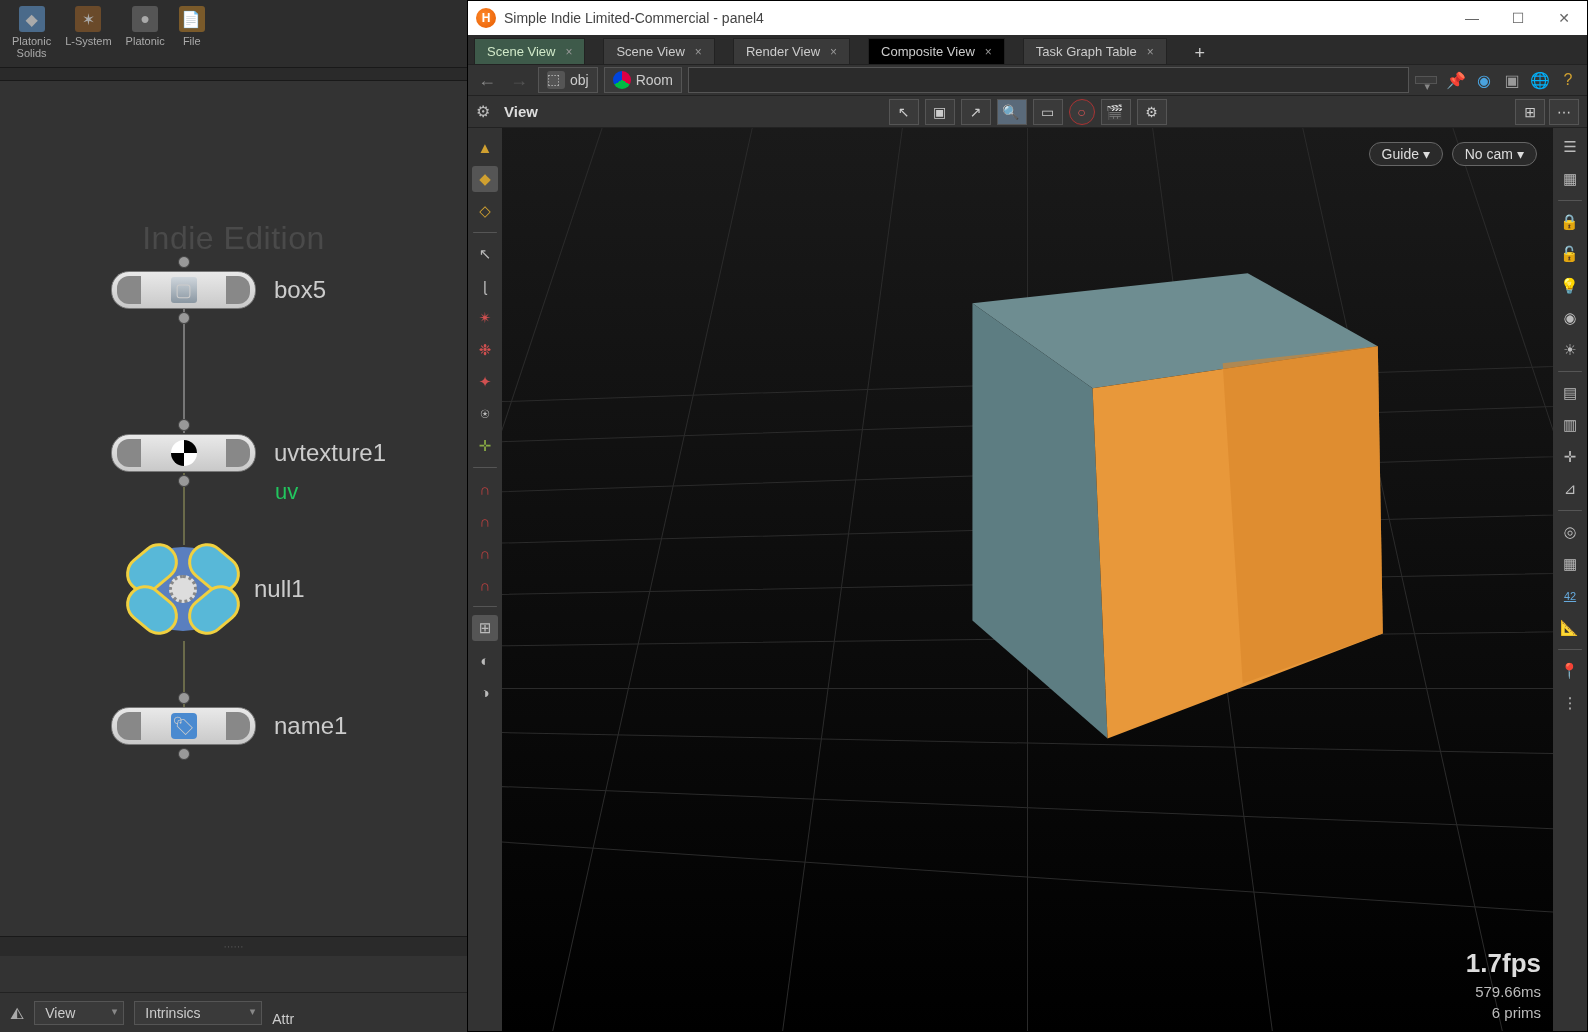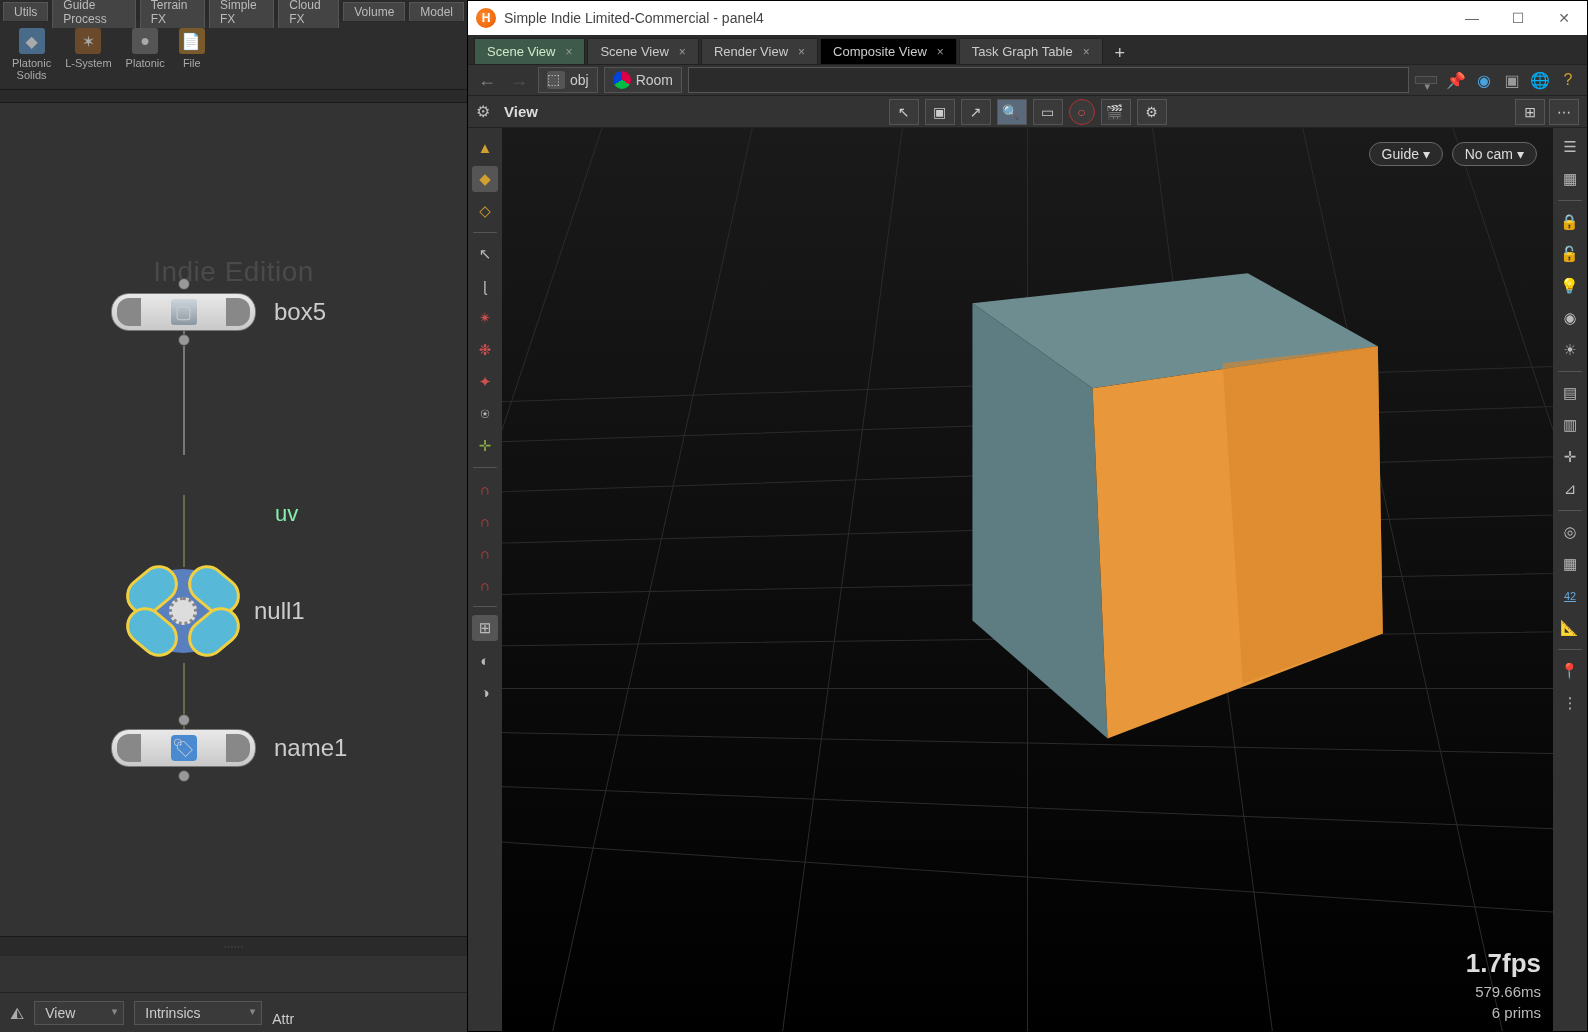--- a/index.html
+++ b/index.html
@@ -7,50 +7,50 @@
 
 
 .left-panel { position:absolute; left:0; top:0; width:467px; height:1032px; background:#333; }
 .shelf-tabs { display:flex; gap:4px; padding:0 3px; background:#2a2a2a; height:22px; align-items:center; font-size:12px;}
 .shelf-tab { background:#444; padding:2px 10px; border:1px solid #555; border-bottom:none; color:#bbb; cursor:pointer;}
 .shelf-row { display:flex; gap:14px; padding:6px 12px 8px; background:#2d2d2d; }
 .shelf-item { display:flex; flex-direction:column; align-items:center; font-size:11px; color:#aaa; gap:3px; cursor:pointer;}
 .shelf-icon { width:26px; height:26px; border-radius:3px; display:flex; align-items:center; justify-content:center; font-size:16px;}
 .left-bar { height:14px; background:#2a2a2a; border-top:1px solid #191919; border-bottom:1px solid #191919;}
 .network-canvas { position:relative; width:100%; height:830px; background:#333; overflow:hidden; }
-.wm { position:absolute; top:153px; left:0; right:0; text-align:center; font-size:28px; color:#4a4a4a; font-weight:500; letter-spacing:.5px;}
+.wm { position:absolute; top:139px; left:0; right:0; text-align:center; font-size:32px; color:#4a4a4a; font-weight:500; letter-spacing:.5px;}
 .node { position:absolute; display:flex; align-items:center; gap:18px; }
 .node-body { width:145px; height:38px; border-radius:18px; background:linear-gradient(#e9e9e9,#c9c9c9); display:flex; align-items:center; justify-content:center; border:1px solid #777; position:relative;}
 .node-body::before,.node-body::after{content:"";position:absolute;top:4px;bottom:4px;width:24px;background:#888;}
 .node-body::before{left:5px;border-radius:12px 0 0 12px;}
 .node-body::after{right:5px;border-radius:0 12px 12px 0;}
 .node-ic { width:26px; height:26px; border-radius:4px; z-index:1; display:flex; align-items:center; justify-content:center; font-size:18px;}
 .node-label { font-size:24px; color:#ccc; }
-.attr-label { position:absolute; font-size:22px; color:#86efac; }
+.attr-label { position:absolute; font-size:22px; color:#22c55e; }
 .port { position:absolute; left:50%; transform:translateX(-50%); width:12px; height:12px; border-radius:50%; background:#999; border:1px solid #444;}
 .port.in{top:-16px;} .port.out{bottom:-16px;}
 .wire{position:absolute;left:183px;width:2px;background:#777;}
 .null-node{position:absolute;width:110px;height:96px;}
 .null-bg{position:absolute;inset:6px;background:#5a7fbf;border-radius:50%;}
 .null-petal{position:absolute;width:56px;height:38px;background:#58b8d8;border:3px solid #f0d040;border-radius:22px;}
 .null-center{position:absolute;left:50%;top:50%;width:28px;height:28px;transform:translate(-50%,-50%);border-radius:50%;background:#ddd;border:3px dotted #888;}
 .bottom-bar{position:absolute;left:0;right:0;bottom:0;height:96px;background:#333;}
 .bbar-strip{height:20px;background:#2a2a2a;border-top:1px solid #191919;display:flex;justify-content:center;align-items:center;font-size:10px;color:#555;}
 .bbar-row{display:flex;align-items:center;gap:10px;padding:6px 10px;height:40px;border-top:1px solid #222;}
 .dd{background:#3a3a3a;border:1px solid #555;padding:3px 22px 3px 10px;color:#ccc;font-size:14px;position:relative;cursor:pointer;}
 .dd::after{content:"▾";position:absolute;right:6px;top:3px;font-size:11px;color:#888;}
 .filter-ic{color:#aaa;font-size:16px;cursor:pointer;transform:rotate(180deg);}
 
 
 .window { position:absolute; left:467px; top:0; right:0; height:1032px; background:#3a3a3a; border:1px solid #000; }
 .titlebar{height:34px;background:#fff;display:flex;align-items:center;padding:0 0 0 8px;gap:8px;color:#444;font-size:14px;}
 .app-icon{width:20px;height:20px;border-radius:50%;background:radial-gradient(circle at 40% 40%,#ff8a2b,#e65a00);display:flex;align-items:center;justify-content:center;color:#fff;font-size:12px;font-weight:bold;}
 .win-btns{margin-left:auto;display:flex;}
 .win-btn{width:46px;height:34px;display:flex;align-items:center;justify-content:center;color:#666;font-size:14px;cursor:pointer;}
-.tabs-row{height:29px;background:#2b2b2b;display:flex;align-items:flex-end;padding:0 6px;gap:0;}
+.tabs-row{height:29px;background:#2b2b2b;display:flex;align-items:flex-end;padding:0 6px;gap:16px;}
 .tab{padding:5px 12px;font-size:13px;color:#ccc;background:#3a3a3a;border:1px solid #222;border-bottom:none;margin-right:2px;display:flex;align-items:center;gap:10px;cursor:pointer;}
 .tab.active{background:#3e5a4a;color:#d0e8c8;}
 .tab.sub{background:#000000;}
 .tab-x{font-size:12px;color:#999;cursor:pointer;}
 .add-tab{width:22px;height:22px;display:flex;align-items:center;justify-content:center;color:#ccc;font-size:18px;cursor:pointer;margin-left:4px;}
 .path-row{height:32px;background:#333;border-top:1px solid #222;border-bottom:1px solid #222;display:flex;align-items:center;padding:0 6px;gap:6px;}
 .nav-btn{width:26px;height:26px;display:flex;align-items:center;justify-content:center;color:#888;font-size:18px;cursor:pointer;}
 .path-seg{display:flex;align-items:center;gap:5px;padding:3px 8px;background:#3a3a3a;border:1px solid #555;font-size:14px;color:#ccc;cursor:pointer;}
 .path-ic{width:18px;height:18px;border-radius:3px;}
 .path-spacer{flex:1;background:#2b2b2b;height:26px;border:1px solid #555;}
@@ -80,29 +80,20 @@
 .cube-svg{position:absolute;inset:0;}
 .badge{position:absolute;top:14px;background:#2a2a2a;border:1px solid #666;border-radius:14px;padding:3px 12px;font-size:14px;color:#ddd;display:flex;align-items:center;gap:4px;cursor:pointer;}
 .stats{position:absolute;right:12px;bottom:8px;text-align:right;font-size:15px;color:#bbb;line-height:1.4;}
 .stats .fps{font-size:26px;font-weight:600;color:#ddd;}
 .right-col{width:34px;background:#333;display:flex;flex-direction:column;align-items:center;padding:6px 0;gap:6px;}
 </style>
 </head>
 <body>
 
 <div class="left-panel">
-  <div class="shelf-tabs">
-    <div class="shelf-tab">Utils</div>
-    <div class="shelf-tab">Guide Process</div>
-    <div class="shelf-tab">Terrain FX</div>
-    <div class="shelf-tab">Simple FX</div>
-    <div class="shelf-tab">Cloud FX</div>
-    <div class="shelf-tab">Volume</div>
-    <div class="shelf-tab">Model</div>
-  </div>
   <div class="shelf-row">
     <div class="shelf-item">
         <div class="shelf-icon" style="background:#4a6a8a;">◆</div>
         <span style="white-space:pre-line;text-align:center;">Platonic
 Solids</span>
       </div>
     <div class="shelf-item">
         <div class="shelf-icon" style="background:#6a4a2a;">✶</div>
         <span>L-System</span>
       </div>
@@ -126,20 +117,28 @@
 
     <div class="node" style="top:190px;left:111px;">
       <div class="node-body">
           <div class="port in"></div>
           <div class="node-ic" style="background:linear-gradient(#cfd6dc,#8a97a2);border-radius:3px;">▢</div>
           <div class="port out"></div>
         </div>
       <div class="node-label">box5</div>
     </div>
 
+    <div class="node" style="top:353px;left:111px;">
+      <div class="node-body">
+          <div class="port in"></div>
+          <div class="node-ic" style="background:repeating-conic-gradient(#000 0 25%,#fff 0 50%);border-radius:50%;"></div>
+          <div class="port out"></div>
+        </div>
+      <div class="node-label">uvtexture1</div>
+    </div>
     <div class="attr-label" style="top:398px;left:275px;">uv</div>
 
     <div class="null-node" style="top:460px;left:128px;">
       <div class="null-bg"></div>
       <div class="null-petal" style="left:-4px;top:8px;transform:rotate(-40deg);"></div>
       <div class="null-petal" style="right:-4px;top:8px;transform:rotate(40deg);"></div>
       <div class="null-petal" style="left:-4px;bottom:8px;transform:rotate(40deg);"></div>
       <div class="null-petal" style="right:-4px;bottom:8px;transform:rotate(-40deg);"></div>
       <div class="null-center"></div>
     </div>

